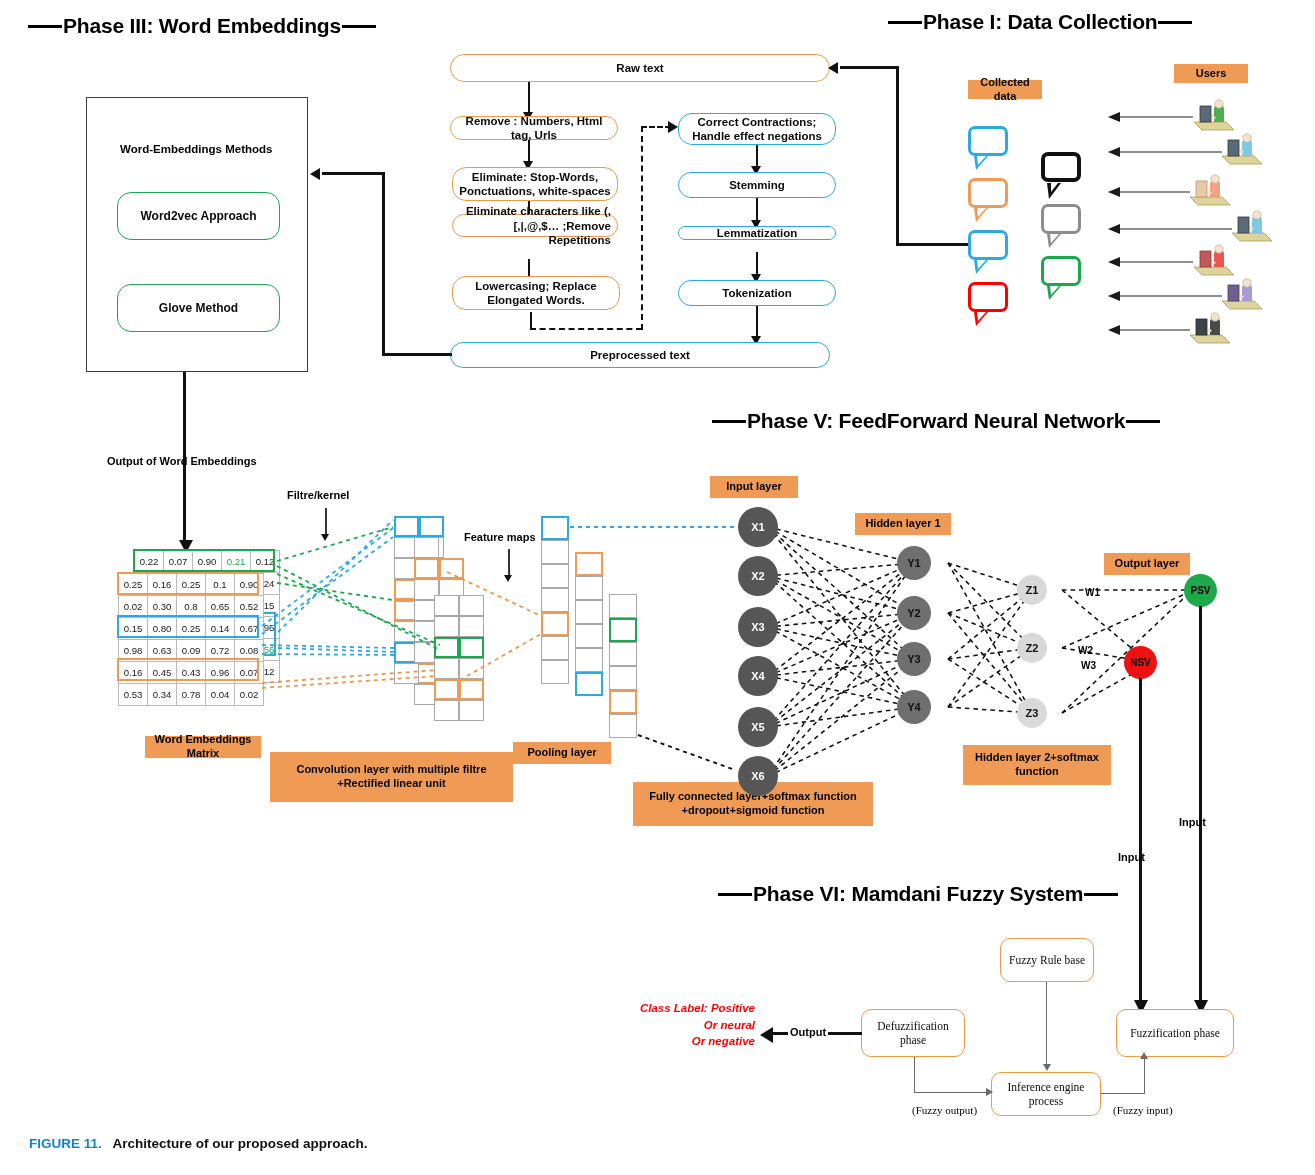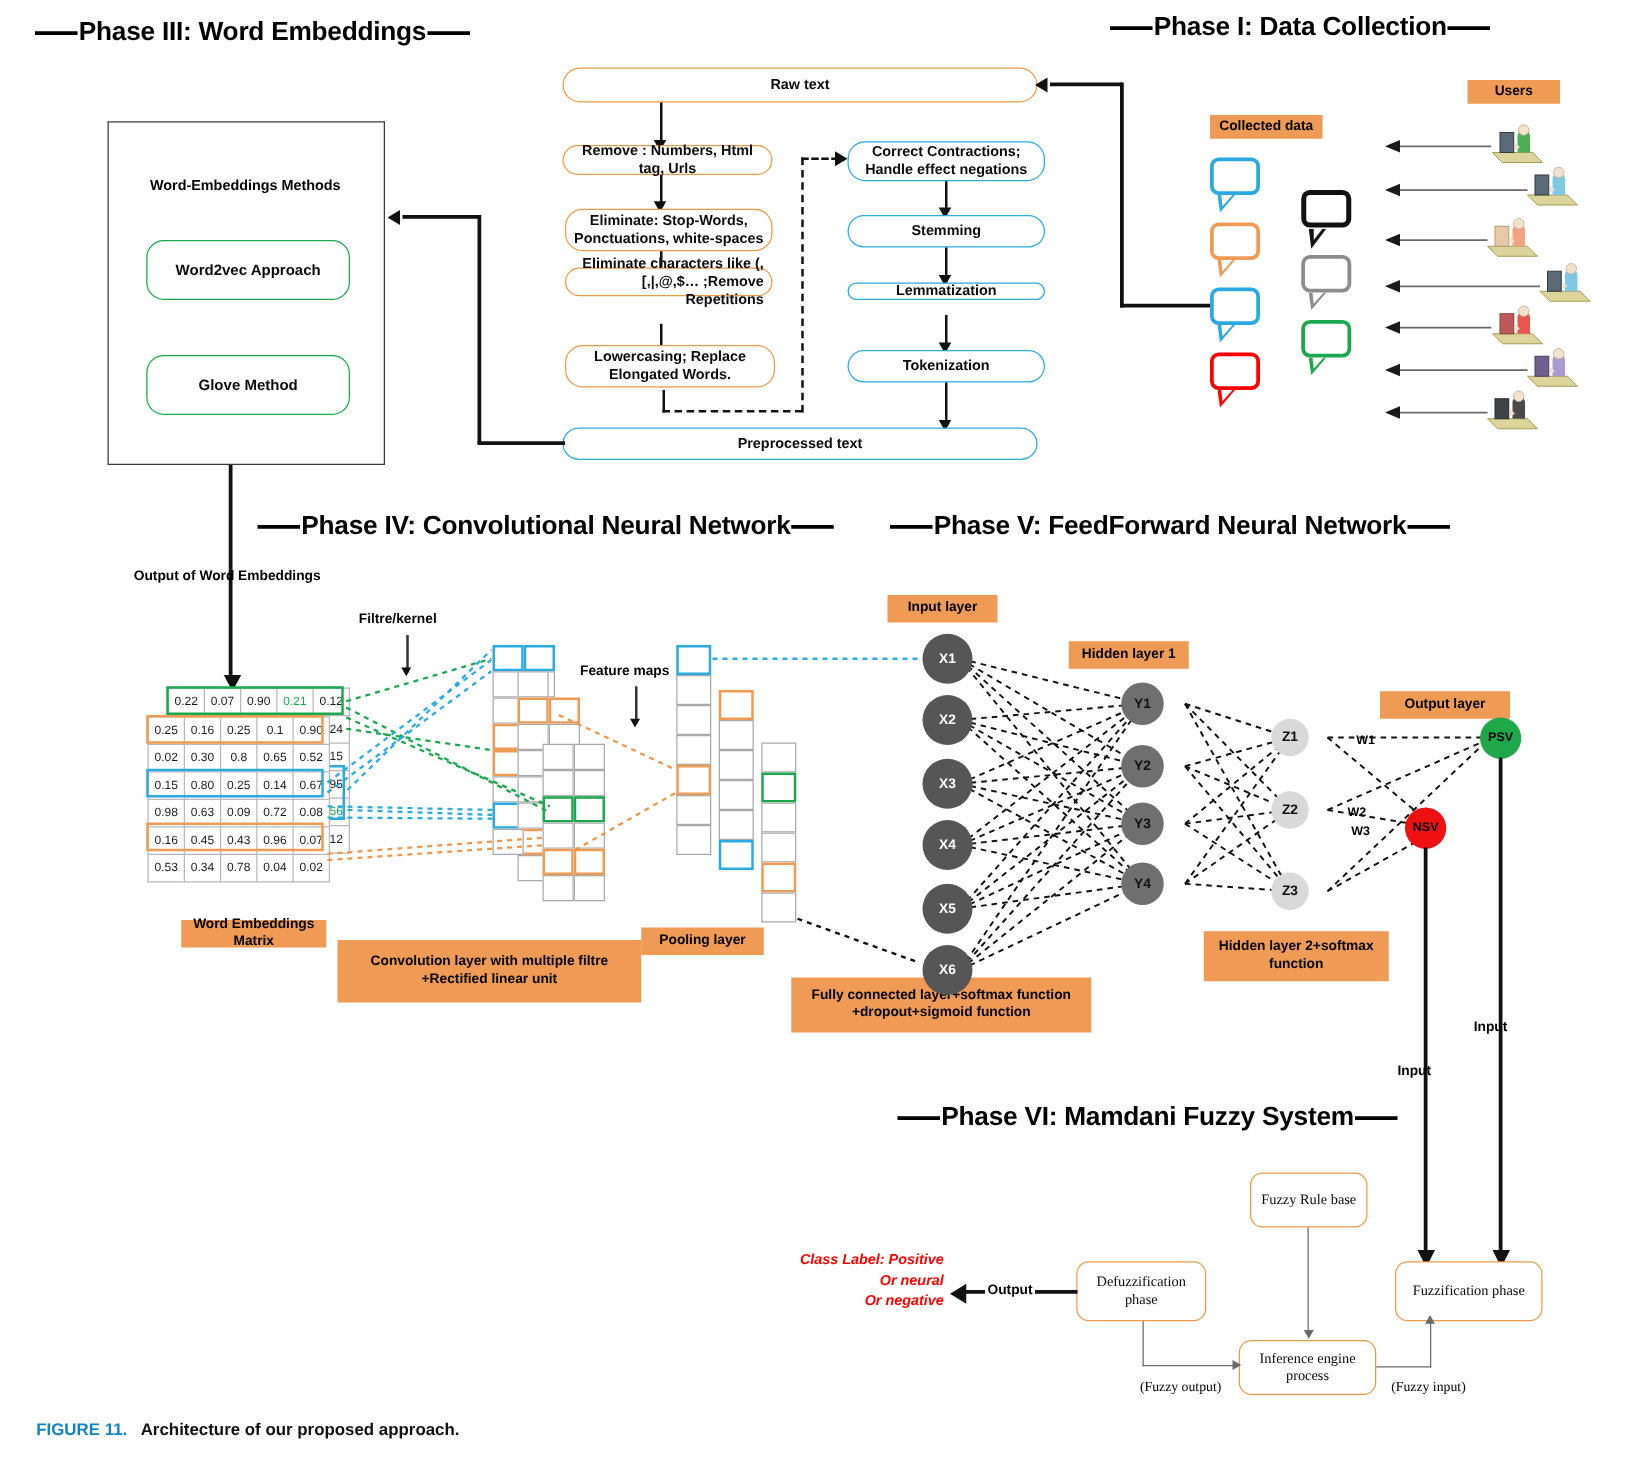--- a/index.html
+++ b/index.html
@@ -100,25 +100,20 @@
   <div class="phase-hd" style="left:28px;top:14px;">
     <span class="rule"></span>
     <span class="txt">Phase III: Word Embeddings</span>
     <span class="rule"></span>
   </div>
   <div class="phase-hd" style="left:888px;top:10px;">
     <span class="rule"></span>
     <span class="txt">Phase I: Data Collection</span>
     <span class="rule"></span>
   </div>
-  <div class="phase-hd" style="left:206px;top:409px;">
-    <span class="rule"></span>
-    <span class="txt">Phase IV: Convolutional Neural Network</span>
-    <span class="rule"></span>
-  </div>
   <div class="phase-hd" style="left:712px;top:409px;">
     <span class="rule"></span>
     <span class="txt">Phase V: FeedForward Neural Network</span>
     <span class="rule"></span>
   </div>
   <div class="phase-hd" style="left:718px;top:882px;">
     <span class="rule"></span>
     <span class="txt">Phase VI: Mamdani Fuzzy System</span>
     <span class="rule"></span>
   </div>
@@ -159,21 +154,21 @@
   <div class="rbox bl" style="left:678px;top:226px;width:158px;height:14px;">Lemmatization</div>
   <div class="vline" style="left:756px;top:252px;height:24px;"></div>
   <div class="arrow-d" style="left:751px;top:274px;"></div>
 
   <div class="rbox bl" style="left:678px;top:280px;width:158px;height:26px;">Tokenization</div>
   <div class="vline" style="left:756px;top:306px;height:32px;"></div>
   <div class="arrow-d" style="left:751px;top:336px;"></div>
 
   <div class="rbox bl" style="left:450px;top:342px;width:380px;height:26px;">Preprocessed text</div>
 
-  <div class="tag" style="left:968px;top:80px;width:90px;height:19px;margin-top:12px;">Collected data</div>
+  <div class="tag" style="left:968px;top:80px;width:74px;height:19px;">Collected data</div>
   <div class="tag" style="left:1174px;top:64px;width:74px;height:19px;">Users</div>
 
   <div class="bub" style="left:968px;top:126px;width:40px;height:30px;border:3px solid #2BAAE2;">
     <svg width="20" height="16" style="position:absolute;left:3px;top:27px;">
         <polygon points="0,0 14,0 2,14" fill="#2BAAE2"></polygon>
         <polygon points="3,0 12,0 4,9" fill="#fff"></polygon>
       </svg>
   </div>
   <div class="bub" style="left:968px;top:178px;width:40px;height:30px;border:3px solid #EF9B55;">
     <svg width="20" height="16" style="position:absolute;left:3px;top:27px;">
@@ -531,21 +526,21 @@
     <g stroke="#2BAAE2" stroke-width="1.9" stroke-dasharray="4,4" fill="none">
       <line x1="570" y1="527" x2="737" y2="527"></line>
     </g>
     <g stroke="#111" stroke-width="1.9" stroke-dasharray="4,4" fill="none">
       <line x1="638" y1="735" x2="735" y2="770"></line>
     </g>
   </svg>
 
   <div class="tag" style="left:710px;top:476px;width:88px;height:22px;">Input layer</div>
   <div class="tag" style="left:855px;top:513px;width:96px;height:22px;">Hidden layer 1</div>
-  <div class="tag" style="left:1104px;top:553px;width:104px;height:22px;">Output layer</div>
+  <div class="tag" style="left:1104px;top:553px;width:86px;height:22px;">Output layer</div>
   <div class="tag" style="left:963px;top:745px;width:148px;height:40px;">Hidden layer 2+softmax function</div>
   <div class="tag" style="left:633px;top:782px;width:240px;height:44px;">Fully connected layer+softmax function +dropout+sigmoid function</div>
 
   <svg class="ov">
     <g stroke="#111" stroke-width="1.55" stroke-dasharray="4.5,4" fill="none">
       <line x1="768" y1="527" x2="914" y2="563"></line>
         <line x1="768" y1="527" x2="914" y2="613"></line>
       <line x1="768" y1="527" x2="914" y2="659"></line>
         <line x1="768" y1="527" x2="914" y2="707"></line>
       <line x1="768" y1="576" x2="914" y2="563"></line>

